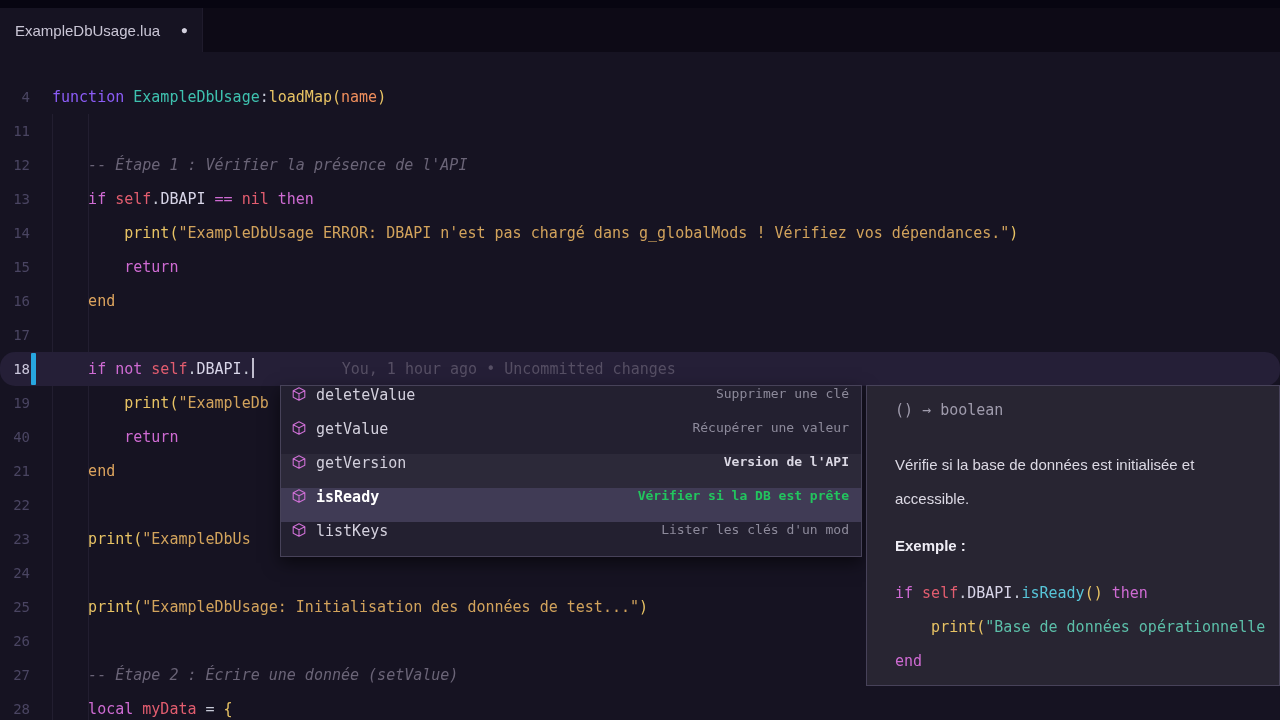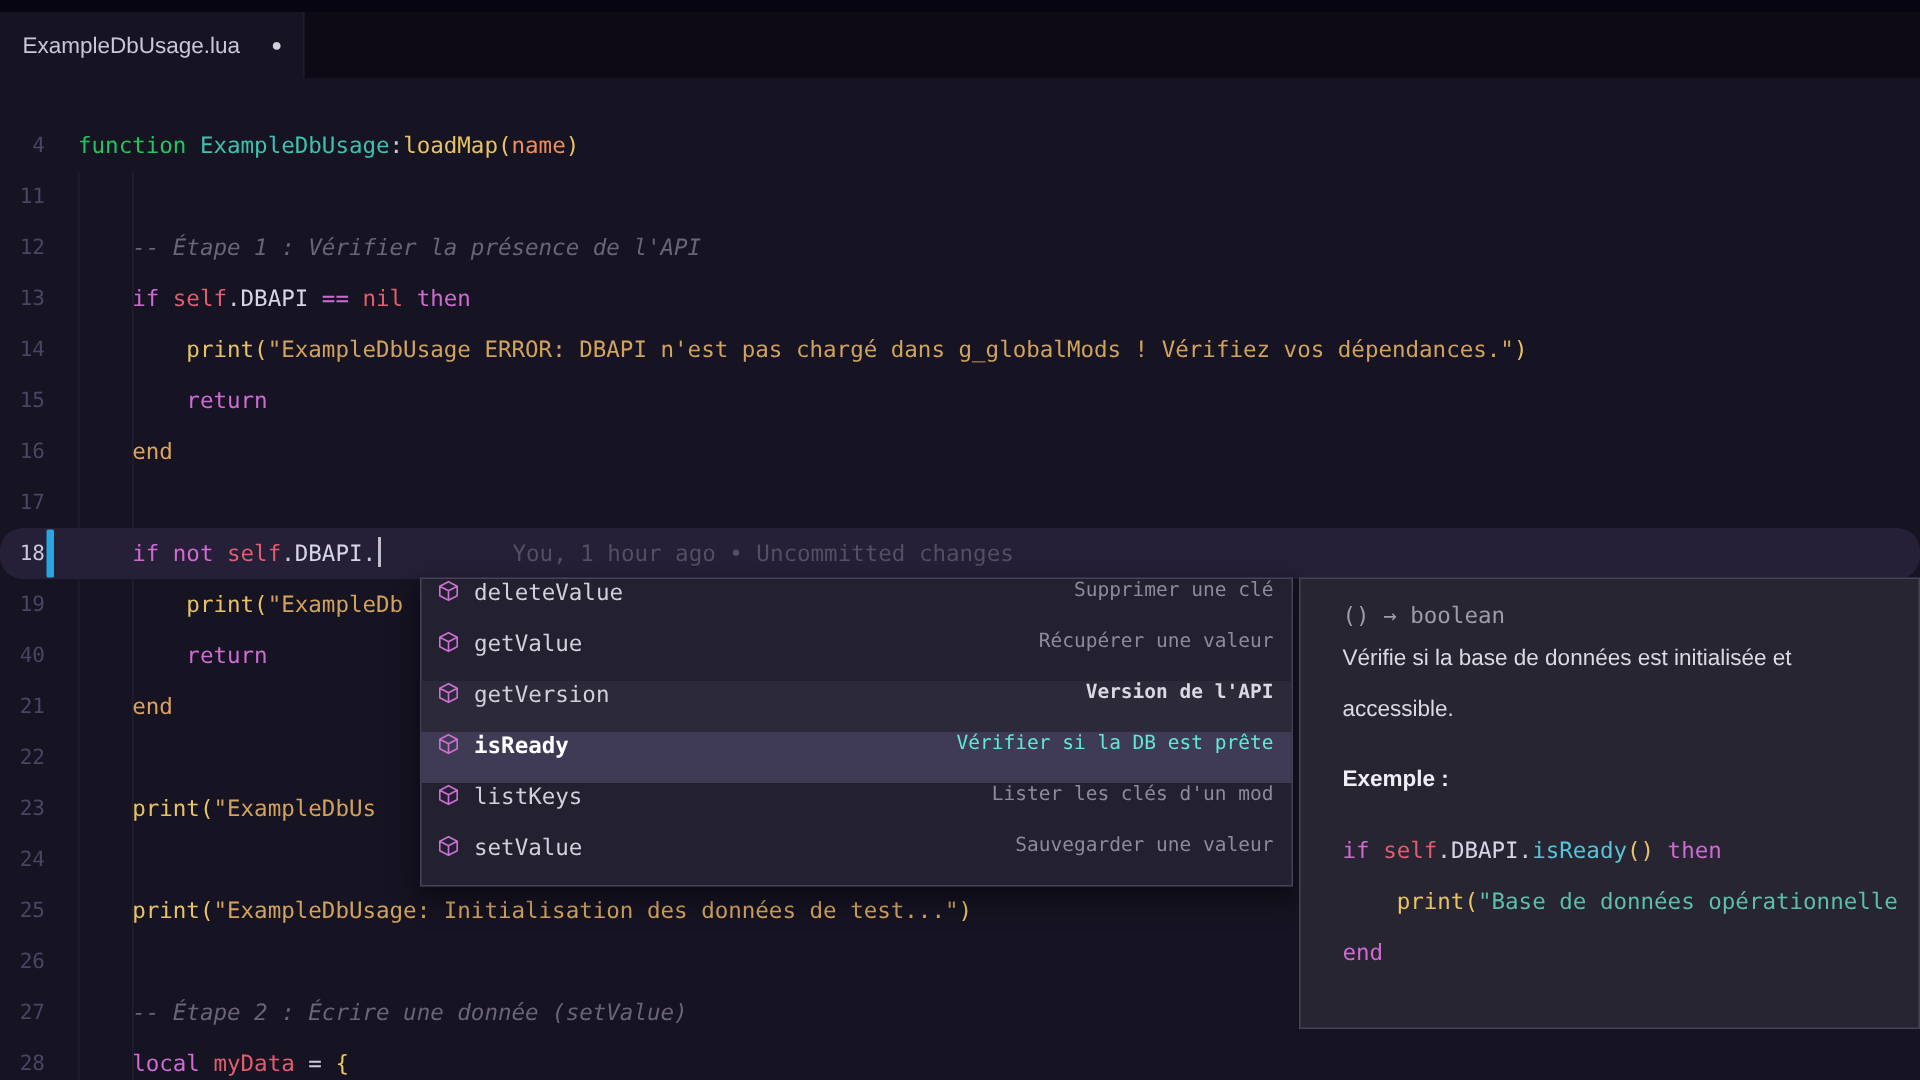--- a/index.html
+++ b/index.html
@@ -27,21 +27,21 @@
     color:#4a4562; font-size:14px; }
   .row.active .gut { color:#cbc7dc; }
   .gitbar { position:absolute; left:31px; top:1px; bottom:1px; width:5px;
     background:#27a7e0; border-radius:1px; }
   .code { margin-left:8px; }
   .cursor { display:inline-block; width:2px; height:20px; background:#c0bdcd;
     vertical-align:-4px; margin-left:1px; }
   .blame { color:#564f64; margin-left:88px; }
 
   
-  .tk-kw{color:#22c55e} .tk-type{color:#3ec1af} .tk-fn{color:#e8c364}
+  .tk-kw{color:#8b5cf6} .tk-type{color:#3ec1af} .tk-fn{color:#e8c364}
   .tk-punc{color:#e8c364} .tk-param{color:#ef8e5c} .tk-ctrl{color:#cf6bd3}
   .tk-self{color:#e25d6f} .tk-prop{color:#d8d5e8} .tk-plain{color:#c8cbd8}
   .tk-nil{color:#e25d6f} .tk-str{color:#d2a35c} .tk-end{color:#dda45e}
   .tk-com{color:#6a6477;font-style:italic}
   .tk-cyanfn{color:#57c5d8} .tk-strdoc{color:#5cbfa9}
 
   
   .suggest { position:absolute; left:280px; top:385px; width:582px;
     background:#232030; border:1px solid #474259; z-index:6;
     box-shadow:0 6px 16px rgba(0,0,0,.55); }
@@ -49,29 +49,29 @@
     font-size:15px; color:#d3d0dd; cursor:default; }
   .sitem.hover { background:#2c2939; }
   .sitem.selected { background:#403b55; }
   .sicon { width:16px; height:16px; flex:none; margin-right:9px; display:flex;
     align-items:center; }
   .slbl { white-space:pre; }
   .sitem.selected .slbl { color:#ffffff; font-weight:bold; }
   .sp { flex:1; }
   .sdet { font-size:13px; color:#8d8a9b; white-space:pre; }
   .sitem.hover .sdet { color:#dbd8e4; font-weight:bold; }
-  .sitem.selected .sdet { color:#5eead4; font-weight:normal; }
+  .sitem.selected .sdet { color:#22c55e; font-weight:bold; }
 
   
   .docpanel { position:absolute; left:866px; top:385px; width:414px; height:301px;
     background:#282532; border:1px solid #474259; z-index:6; padding:12px 28px;
     overflow:hidden; }
   .doc-sig { color:#9f9bac; font-size:15px; line-height:24px; white-space:pre; }
   .doc-desc { font-family:"Liberation Sans",sans-serif; color:#dcd9e4;
-    font-size:15px; line-height:34px; }
+    font-size:15px; line-height:34px; margin-top:26px; }
   .doc-ex { font-family:"Liberation Sans",sans-serif; font-weight:bold;
     color:#efedf5; font-size:15px; margin-top:18px; line-height:24px; }
   .doc-code { margin-top:18px; font-size:15px; line-height:34px; white-space:pre; }
   .dcl { height:34px; }
 </style>
 </head>
 <body>
 
 <div class="titlebar"></div>
 
@@ -152,30 +152,20 @@
     <div class="sitem">
       <span class="sicon">
         <svg viewBox="0 0 16 16" width="16" height="16">
           <path d="M8 1.8 13.8 4.8 13.8 11.2 8 14.2 2.2 11.2 2.2 4.8Z M2.2 4.8 8 7.8 13.8 4.8 M8 7.8 8 14.2" fill="none" stroke="#cd6fd4" stroke-width="1.1" stroke-linejoin="round"></path>
         </svg>
       </span>
       <span class="slbl">listKeys</span>
       <span class="sp"></span>
       <span class="sdet">Lister les clés d'un mod</span>
     </div>
-    <div class="sitem">
-      <span class="sicon">
-        <svg viewBox="0 0 16 16" width="16" height="16">
-          <path d="M8 1.8 13.8 4.8 13.8 11.2 8 14.2 2.2 11.2 2.2 4.8Z M2.2 4.8 8 7.8 13.8 4.8 M8 7.8 8 14.2" fill="none" stroke="#cd6fd4" stroke-width="1.1" stroke-linejoin="round"></path>
-        </svg>
-      </span>
-      <span class="slbl">setValue</span>
-      <span class="sp"></span>
-      <span class="sdet">Sauvegarder une valeur</span>
-    </div>
   </div>
 
 <div class="docpanel">
   <div class="doc-sig">() → boolean</div>
   <div class="doc-desc">Vérifie si la base de données est initialisée et accessible.</div>
   <div class="doc-ex">Exemple :</div>
   <div class="doc-code"><div class="dcl"><span class="tk-ctrl">if </span><span class="tk-self">self</span><span class="tk-plain">.</span><span class="tk-prop">DBAPI</span><span class="tk-plain">.</span><span class="tk-cyanfn">isReady</span><span class="tk-punc">()</span><span class="tk-ctrl"> then</span></div><div class="dcl"><span class="tk-fn">    print</span><span class="tk-punc">(</span><span class="tk-strdoc">"Base de données opérationnelle</span></div><div class="dcl"><span class="tk-ctrl">end</span></div></div>
 </div>
 
 </body></html>

